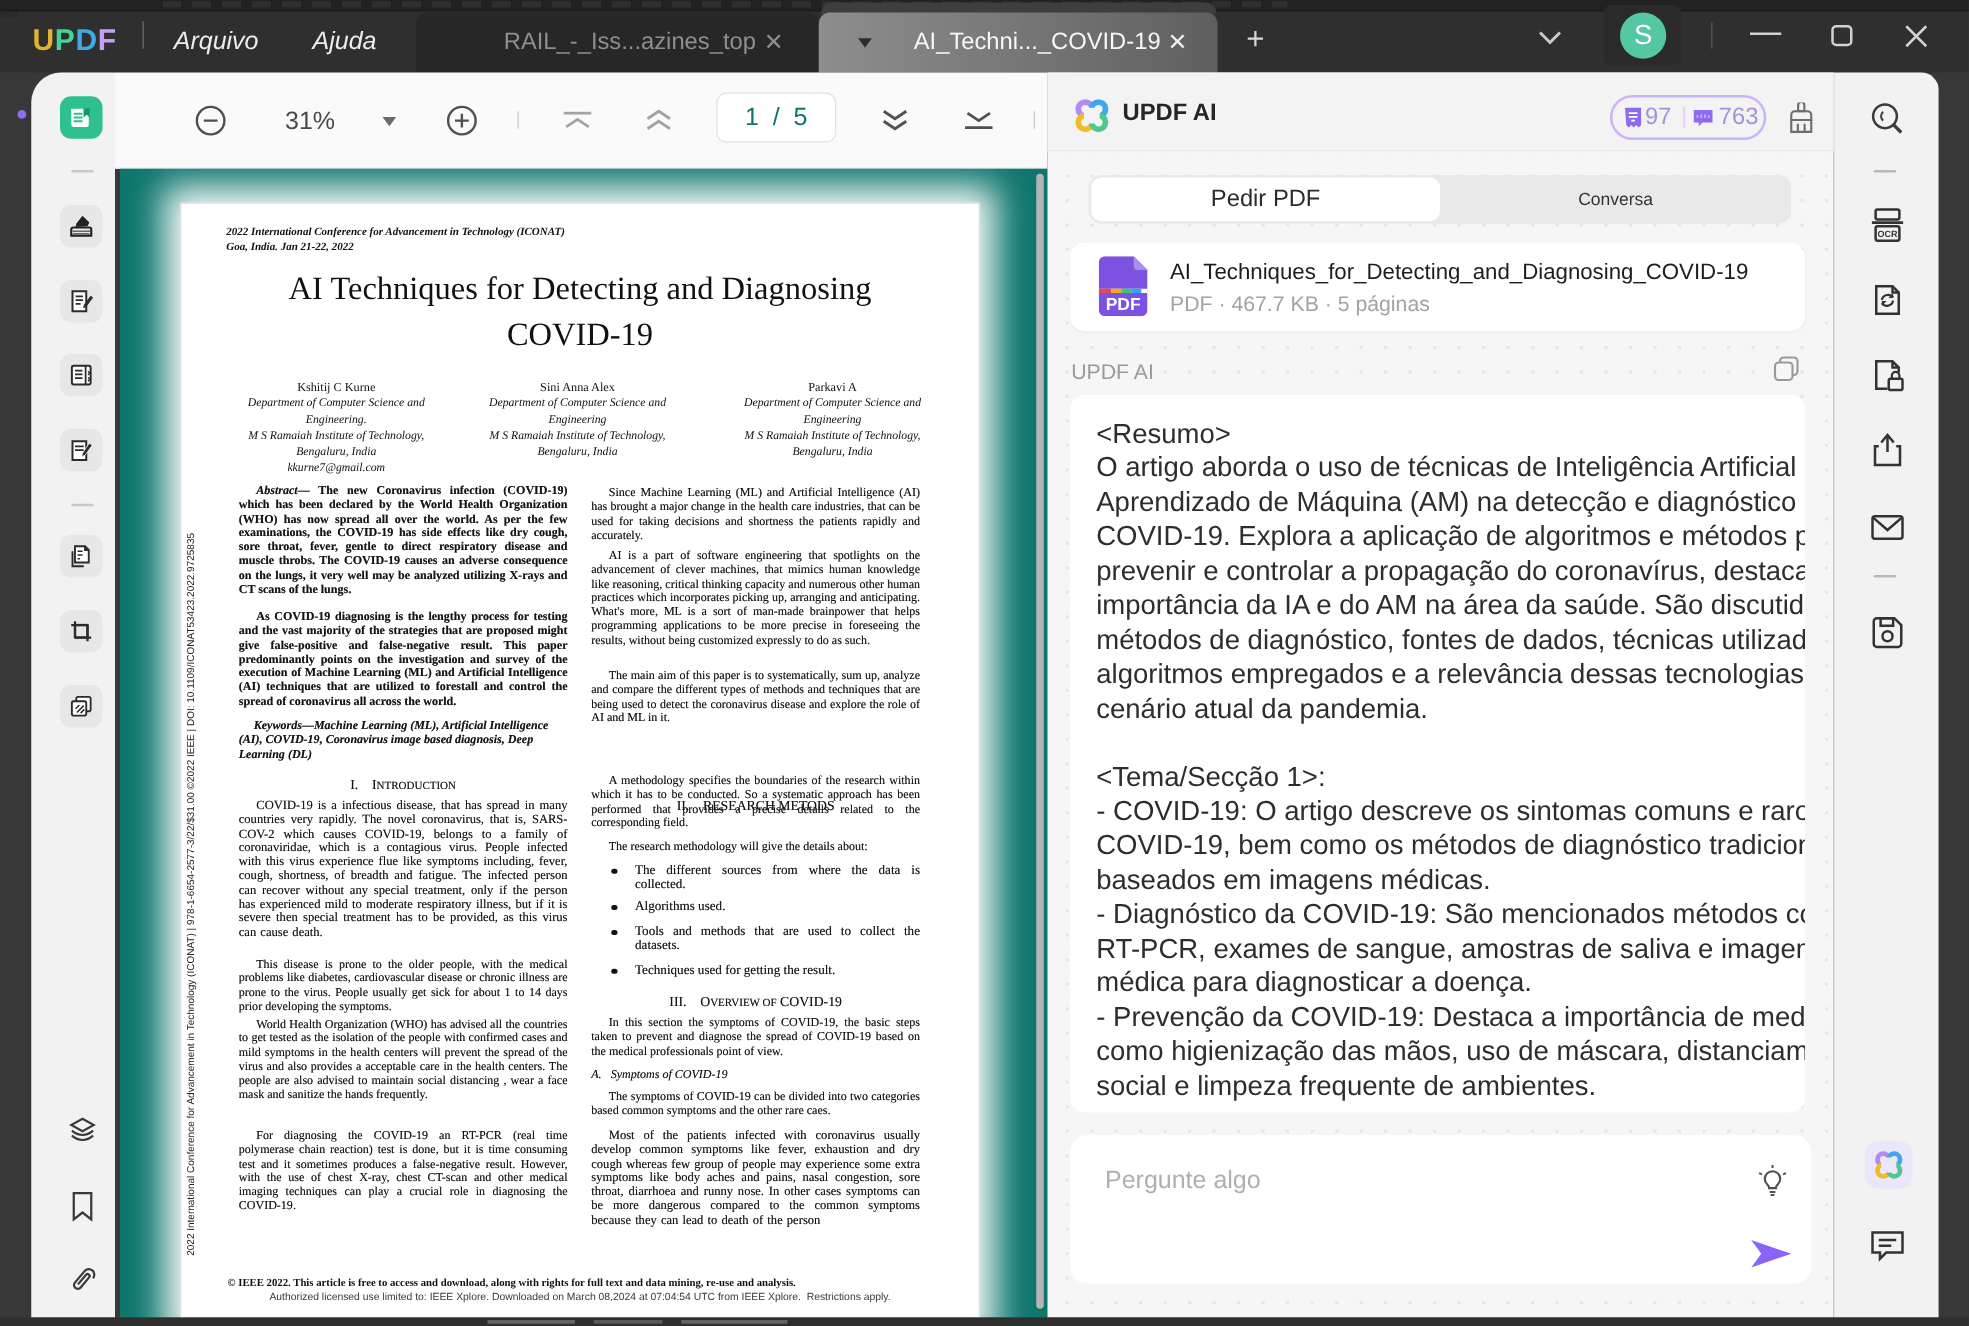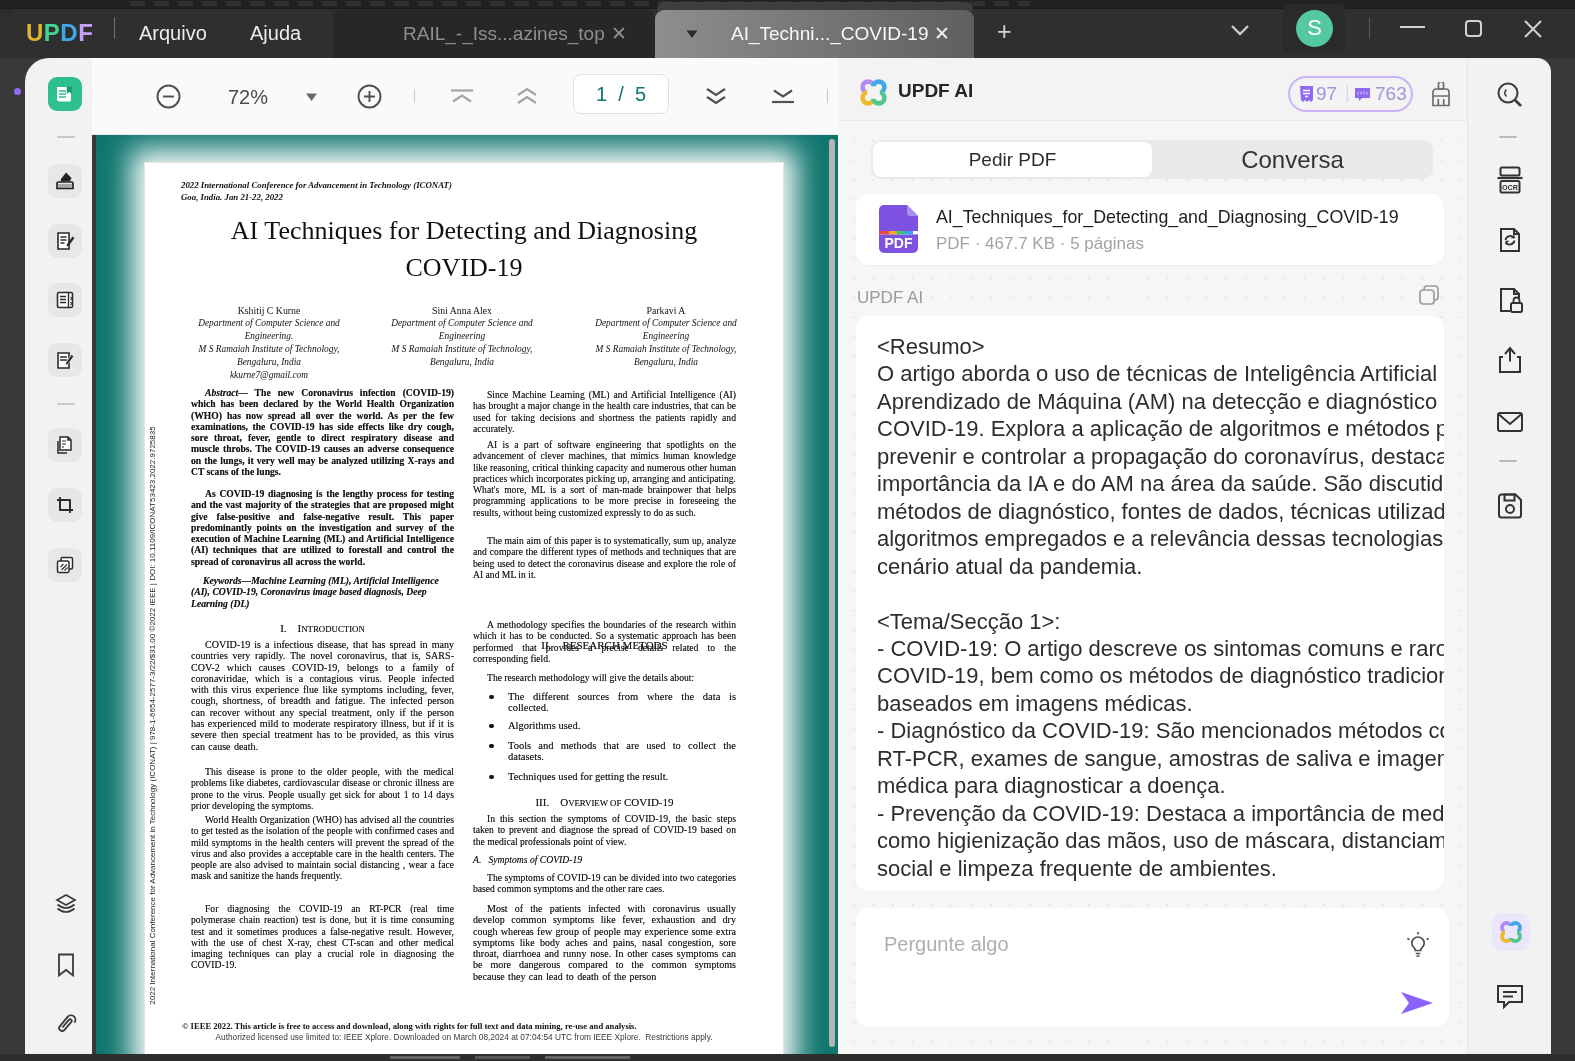--- a/index.html
+++ b/index.html
@@ -8,21 +8,21 @@
   .abs { position:absolute; }
 
   
   #titlebar { left:0; top:0; width:1575px; height:58px; background:#2f2f2f; }
   #topstrip { left:0; top:0; width:1575px; height:9px; background:#212121; border-bottom:1px solid #1b1b1b; }
   #teeth { left:130px; top:1px; width:900px; height:5px; background:repeating-linear-gradient(90deg,#2f2f2f 0 15px,#212121 15px 24px); }
   #tabglow { left:657px; top:2px; width:316px; height:9px; background:#3e3e3e; border-radius:8px 8px 0 0; }
   #corner-tl { left:0; top:0; width:10px; height:10px; background:#cfcfcf; }
   #corner-tl2 { left:0; top:0; width:14px; height:14px; background:#2a2a2a; border-top-left-radius:10px; }
   .logo { top:19px; font-weight:bold; font-size:24px; letter-spacing:0.5px; }
-  .menu { top:22px; font-size:20px; color:#ececec; }
+  .menu { top:22px; font-size:20px; color:#ececec;font-style:italic; }
   .tbar-sep { width:1px; background:#6e6e6e; }
   .tab { top:10px; height:48px; border-radius:9px 9px 0 0; }
   #tab1 { left:333px; width:322px; background:#272727; }
   #tab1 .lbl { color:#8f8f8f; font-size:19px; position:absolute; left:70px; top:13px; }
   #tab2 { left:655px; width:319px; background:linear-gradient(90deg,#8e8e8e,#5f5f5f); }
   #tab2 .lbl { color:#f7f7f7; font-size:19px; position:absolute; left:76px; top:13px; }
   .tabx { position:absolute; top:12px; font-size:19px; }
   .wbtn { color:#d2d2d2; }
 
   
@@ -51,21 +51,21 @@
   .col.bu::before { content:""; position:absolute; left:-19px; top:3.5px; width:4.5px; height:4.5px; border-radius:50%; background:#111; }
 
   
   #panel { left:838px; top:58px; width:629px; height:996px; background:#f6f6f6; }
   #panelhead { position:absolute; left:0; top:0; width:629px; height:63px; background:#f3f3f3; border-bottom:1px solid #e9e9e9; }
   #panelbody { position:absolute; left:0; top:64px; width:629px; height:932px;
      background-image:radial-gradient(circle, #e5e5e5 1.1px, rgba(0,0,0,0) 1.2px);
      background-size:19.6px 19.6px; background-position:6px 9px; }
   #tabbar { position:absolute; left:33px; top:82px; width:562px; height:39px; background:#e9e9e9; border-radius:10px; }
   #tabbar .seg1 { position:absolute; left:2px; top:2px; width:279px; height:35px; background:#ffffff; border-radius:8px; color:#2c2c2c; font-size:19px; text-align:center; line-height:35px; }
-  #tabbar .seg2 { position:absolute; left:281px; top:0; width:281px; height:39px; color:#333; font-size:24px; text-align:center; line-height:39px; }
+  #tabbar .seg2 { position:absolute; left:281px; top:0; width:281px; height:39px; color:#333; font-size:14px; text-align:center; line-height:39px; }
   #filecard { position:absolute; left:18px; top:136px; width:588px; height:71px; background:#fff; border-radius:12px; box-shadow:0 1px 2px rgba(0,0,0,0.04); }
   #ailabel { position:absolute; left:19px; top:230px; color:#9a9a9a; font-size:17px; }
   #bubble { position:absolute; left:18px; top:258px; width:588px; height:574px; background:#fff; border-radius:12px; color:#2d2d2d; font-size:22px; line-height:27.45px; padding:17px 0 0 21px; overflow:hidden; white-space:nowrap; }
   #inputcard { position:absolute; left:18px; top:850px; width:593px; height:119px; background:#fff; border-radius:14px; }
   #inputcard .ph { position:absolute; left:15px; top:25px; color:#b0afad; font-size:20px;margin-left:13px; }
 
   
   #rightbar { left:1467px; top:58px; width:84px; height:996px; background:#f2f2f2; border-left:1px solid #e5e5e5; border-top-right-radius:14px; }
   #rightedge { left:1551px; top:58px; width:24px; height:1003px; background:#383838; }
   .ricon { position:absolute; left:26px; width:32px; height:32px; display:flex; align-items:center; justify-content:center; }
@@ -195,21 +195,21 @@
         <path d="M17.5 6.5 a4.4 4.4 0 0 0 -8.8 0 v12 a3 3 0 0 0 6 0 v-10.5 a1.6 1.6 0 0 0 -3.2 0 v10" fill="none" stroke="#3a3a3a" stroke-width="1.8" transform="rotate(40 12 13)"></path>
       </svg>
     </div>
 </div>
 
 <div class="abs" id="toolbar">
   <svg class="ticon" style="left:64px; top:26px;" width="25" height="25" viewBox="0 0 25 25">
       <circle cx="12.5" cy="12.5" r="11" fill="none" stroke="#4f4f4f" stroke-width="1.9"></circle>
       <path d="M7 12.5 h11" stroke="#4f4f4f" stroke-width="1.9"></path>
     </svg>
-  <div class="abs" style="left:136px; top:28px; font-size:20px; color:#4a4a4a;">72%</div>
+  <div class="abs" style="left:136px; top:28px; font-size:20px; color:#4a4a4a;">31%</div>
   <svg class="ticon" style="left:213px; top:34px;" width="13" height="10" viewBox="0 0 13 10">
       <path d="M1 1.5 L6.5 9 L12 1.5 Z" fill="#6b6b6b"></path>
     </svg>
   <svg class="ticon" style="left:265px; top:26px;" width="25" height="25" viewBox="0 0 25 25">
       <circle cx="12.5" cy="12.5" r="11" fill="none" stroke="#4f4f4f" stroke-width="1.9"></circle>
       <path d="M7 12.5 h11 M12.5 7 v11" stroke="#4f4f4f" stroke-width="1.9"></path>
     </svg>
   <div class="abs tbar-sep" style="left:322px; top:31px; height:14px; background:#c9c9c9;"></div>
   <svg class="ticon" style="left:357px; top:31px;" width="26" height="15" viewBox="0 0 26 15">
       <path d="M2 1.5 h22" stroke="#a3a3a3" stroke-width="2.2"></path>

